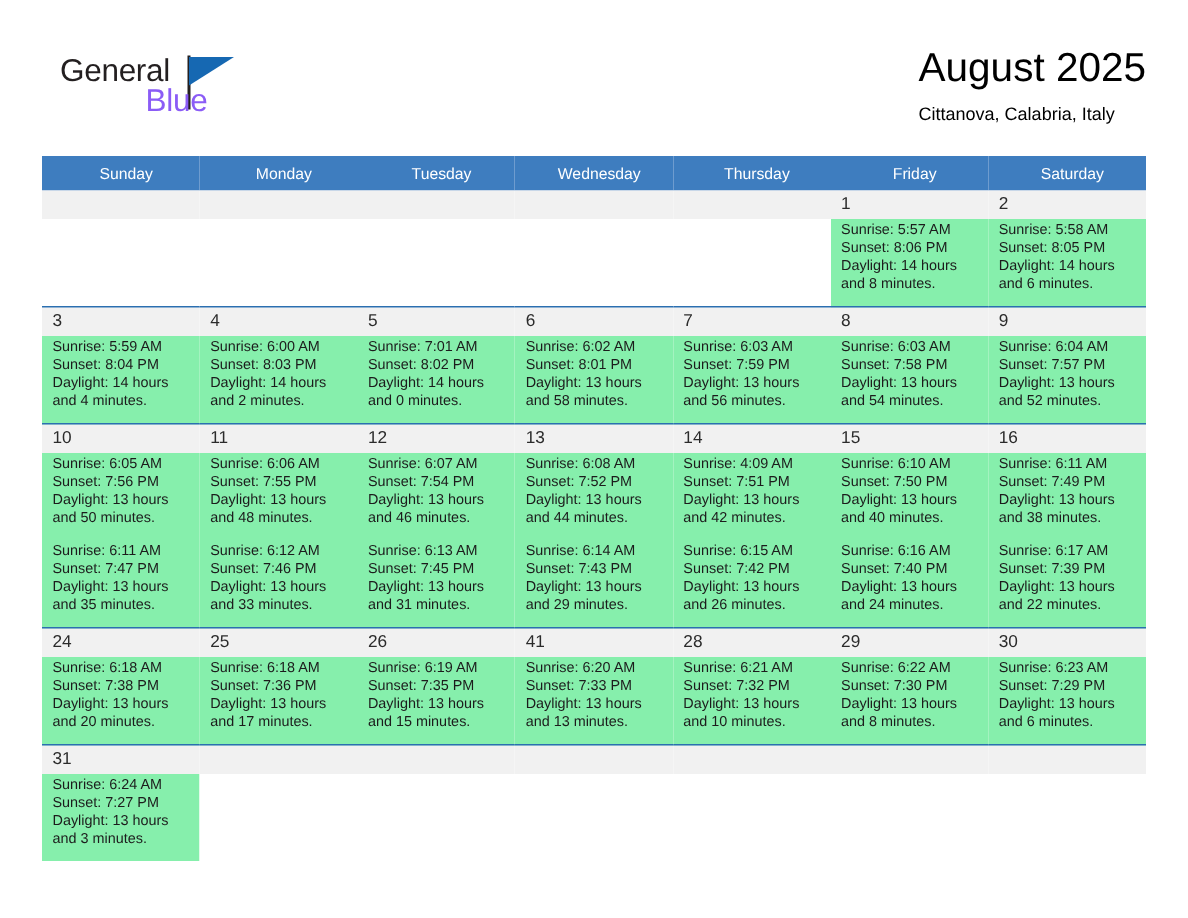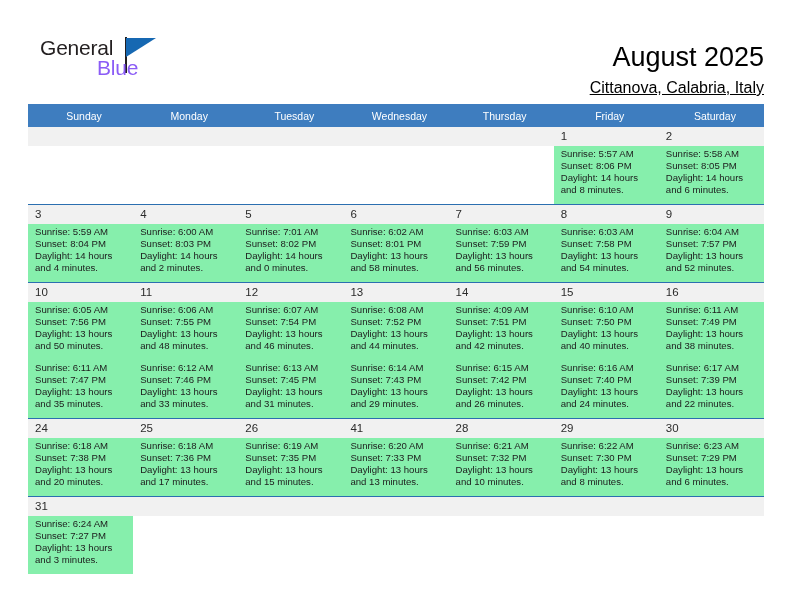--- a/index.html
+++ b/index.html
@@ -70,37 +70,36 @@
     left: 85px;
     top: 1px;
     width: 2px;
     height: 36px;
     background: #231f20;
   }
 
   .title-block {
     position: absolute;
     right: 0;
-    top: 12px;
-    text-align: right;
+    top: 0;
+    text-align: left;
   }
   .cal-title {
     font-size: 27px;
     line-height: 34px;
     color: #000000;
     font-weight: normal;
     white-space: nowrap;
   }
   .cal-subtitle {
-    font-size: 16px;
+    font-size: 12px;
     line-height: 20px;
     color: #000000;
     margin-top: 4px;
     white-space: nowrap;
-    text-decoration: underline;
   }
 
   
   .calendar {
     position: absolute;
     left: 28px;
     top: 104px;
     width: 736px;
     border-collapse: collapse;
     table-layout: fixed;

